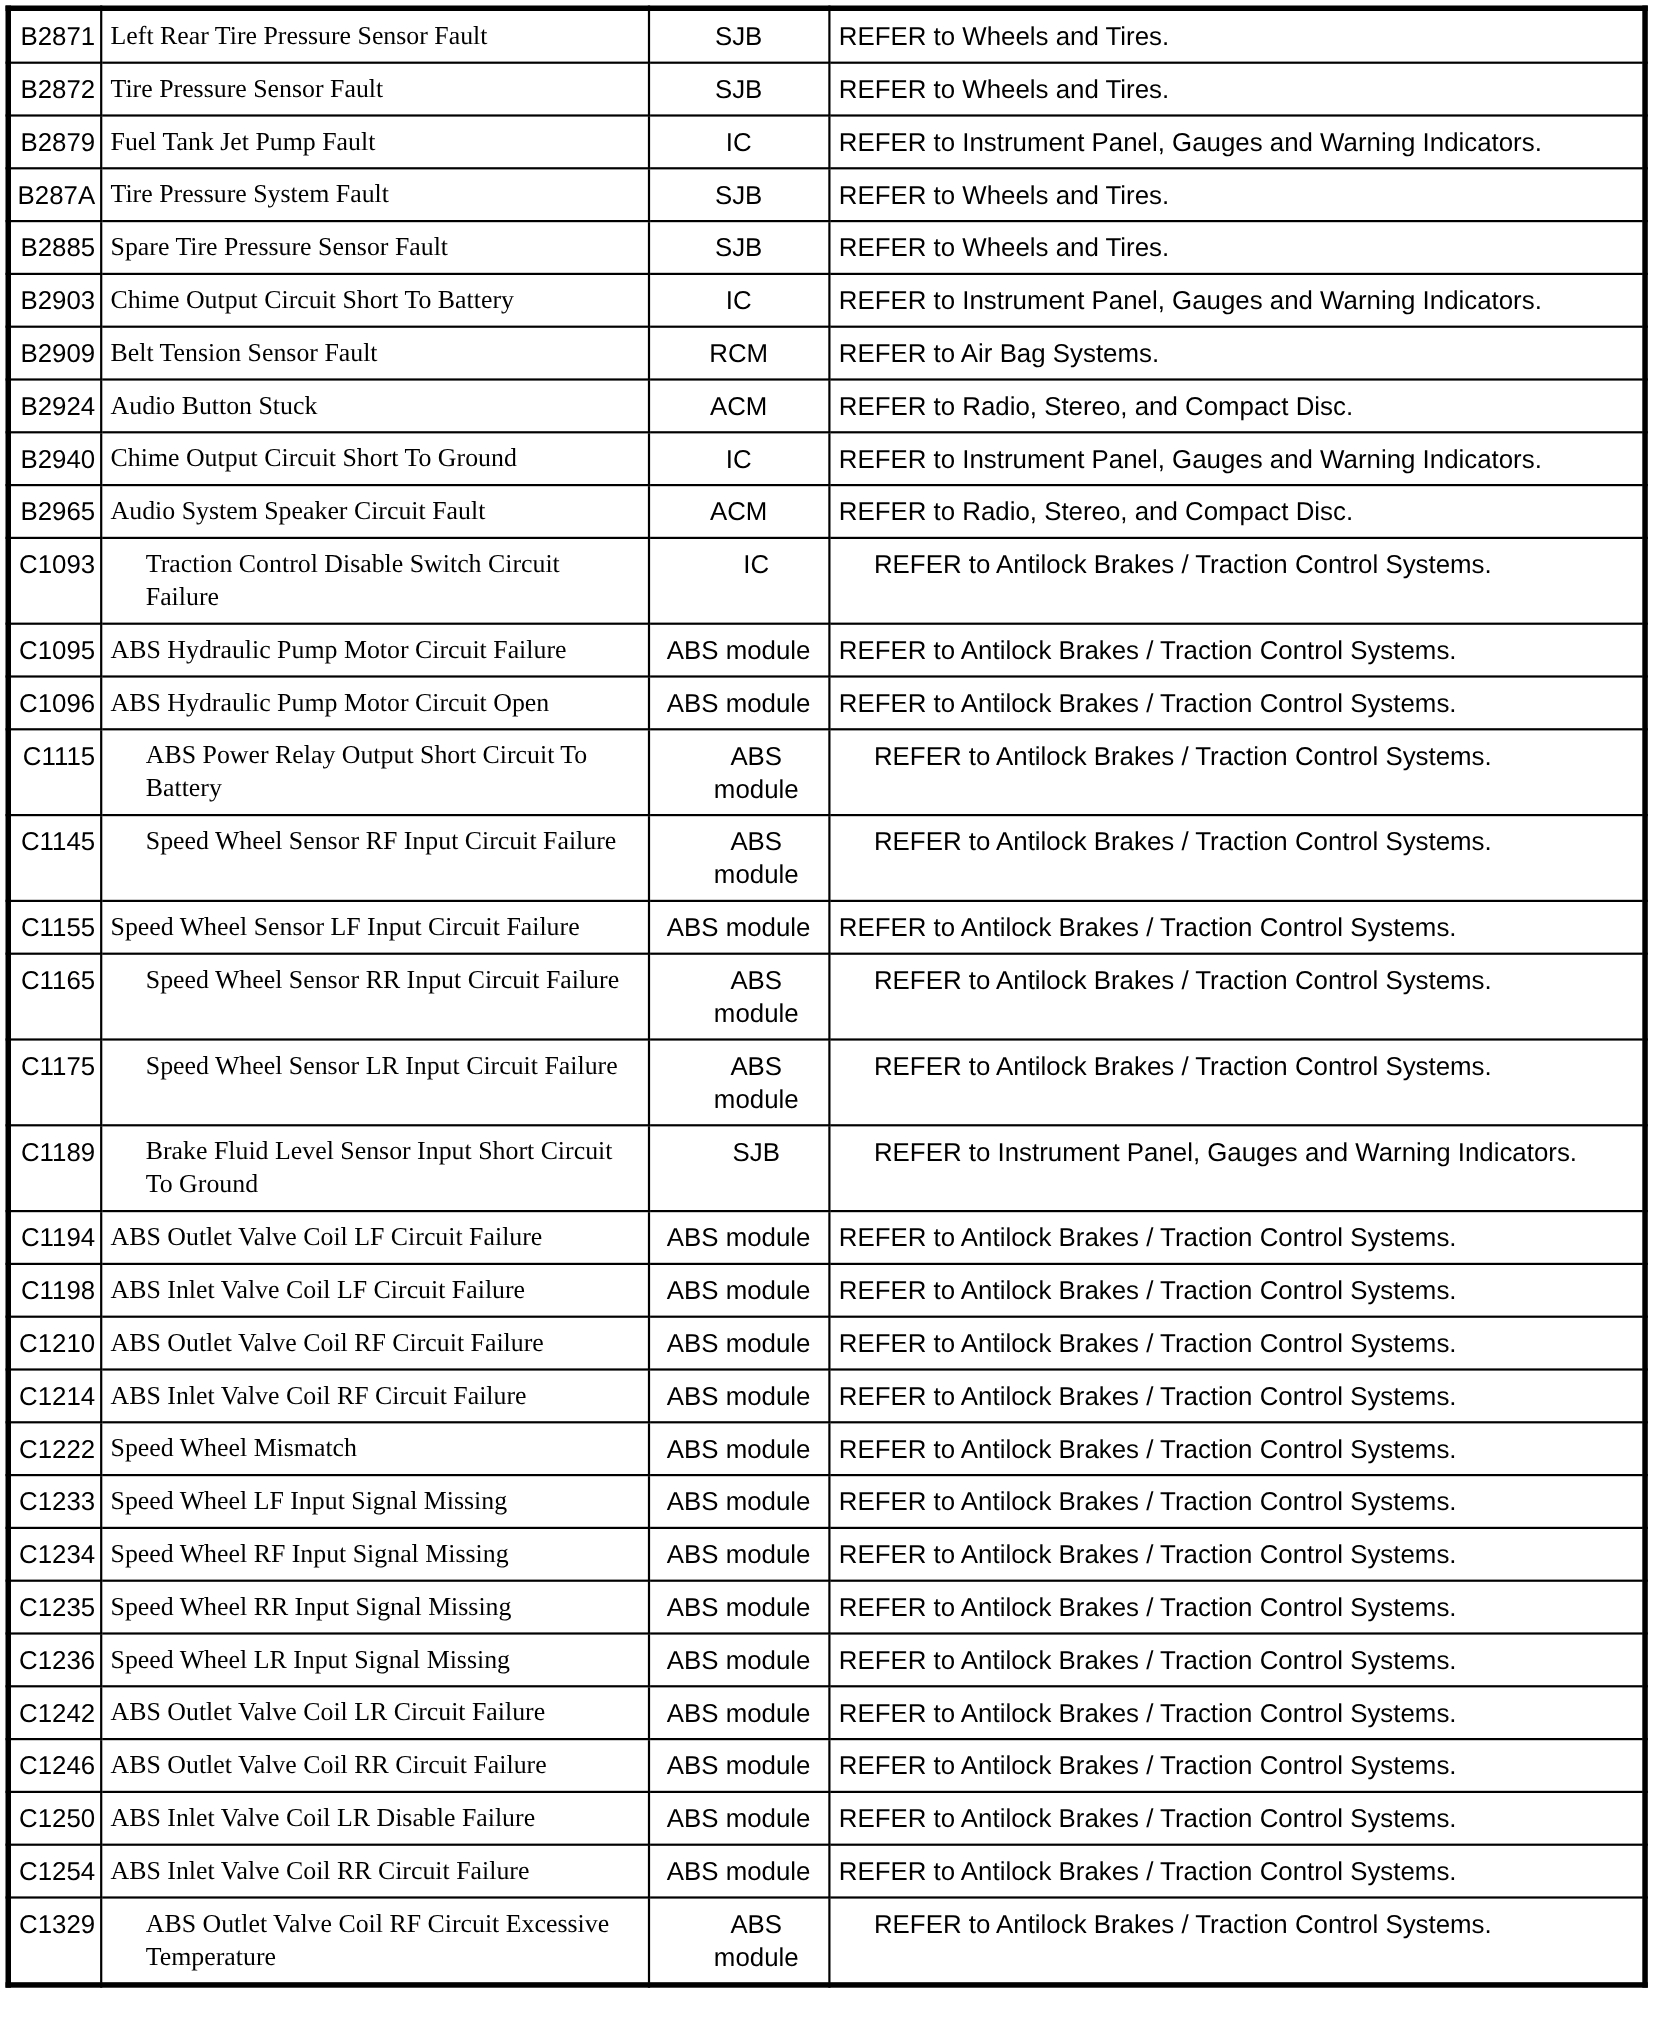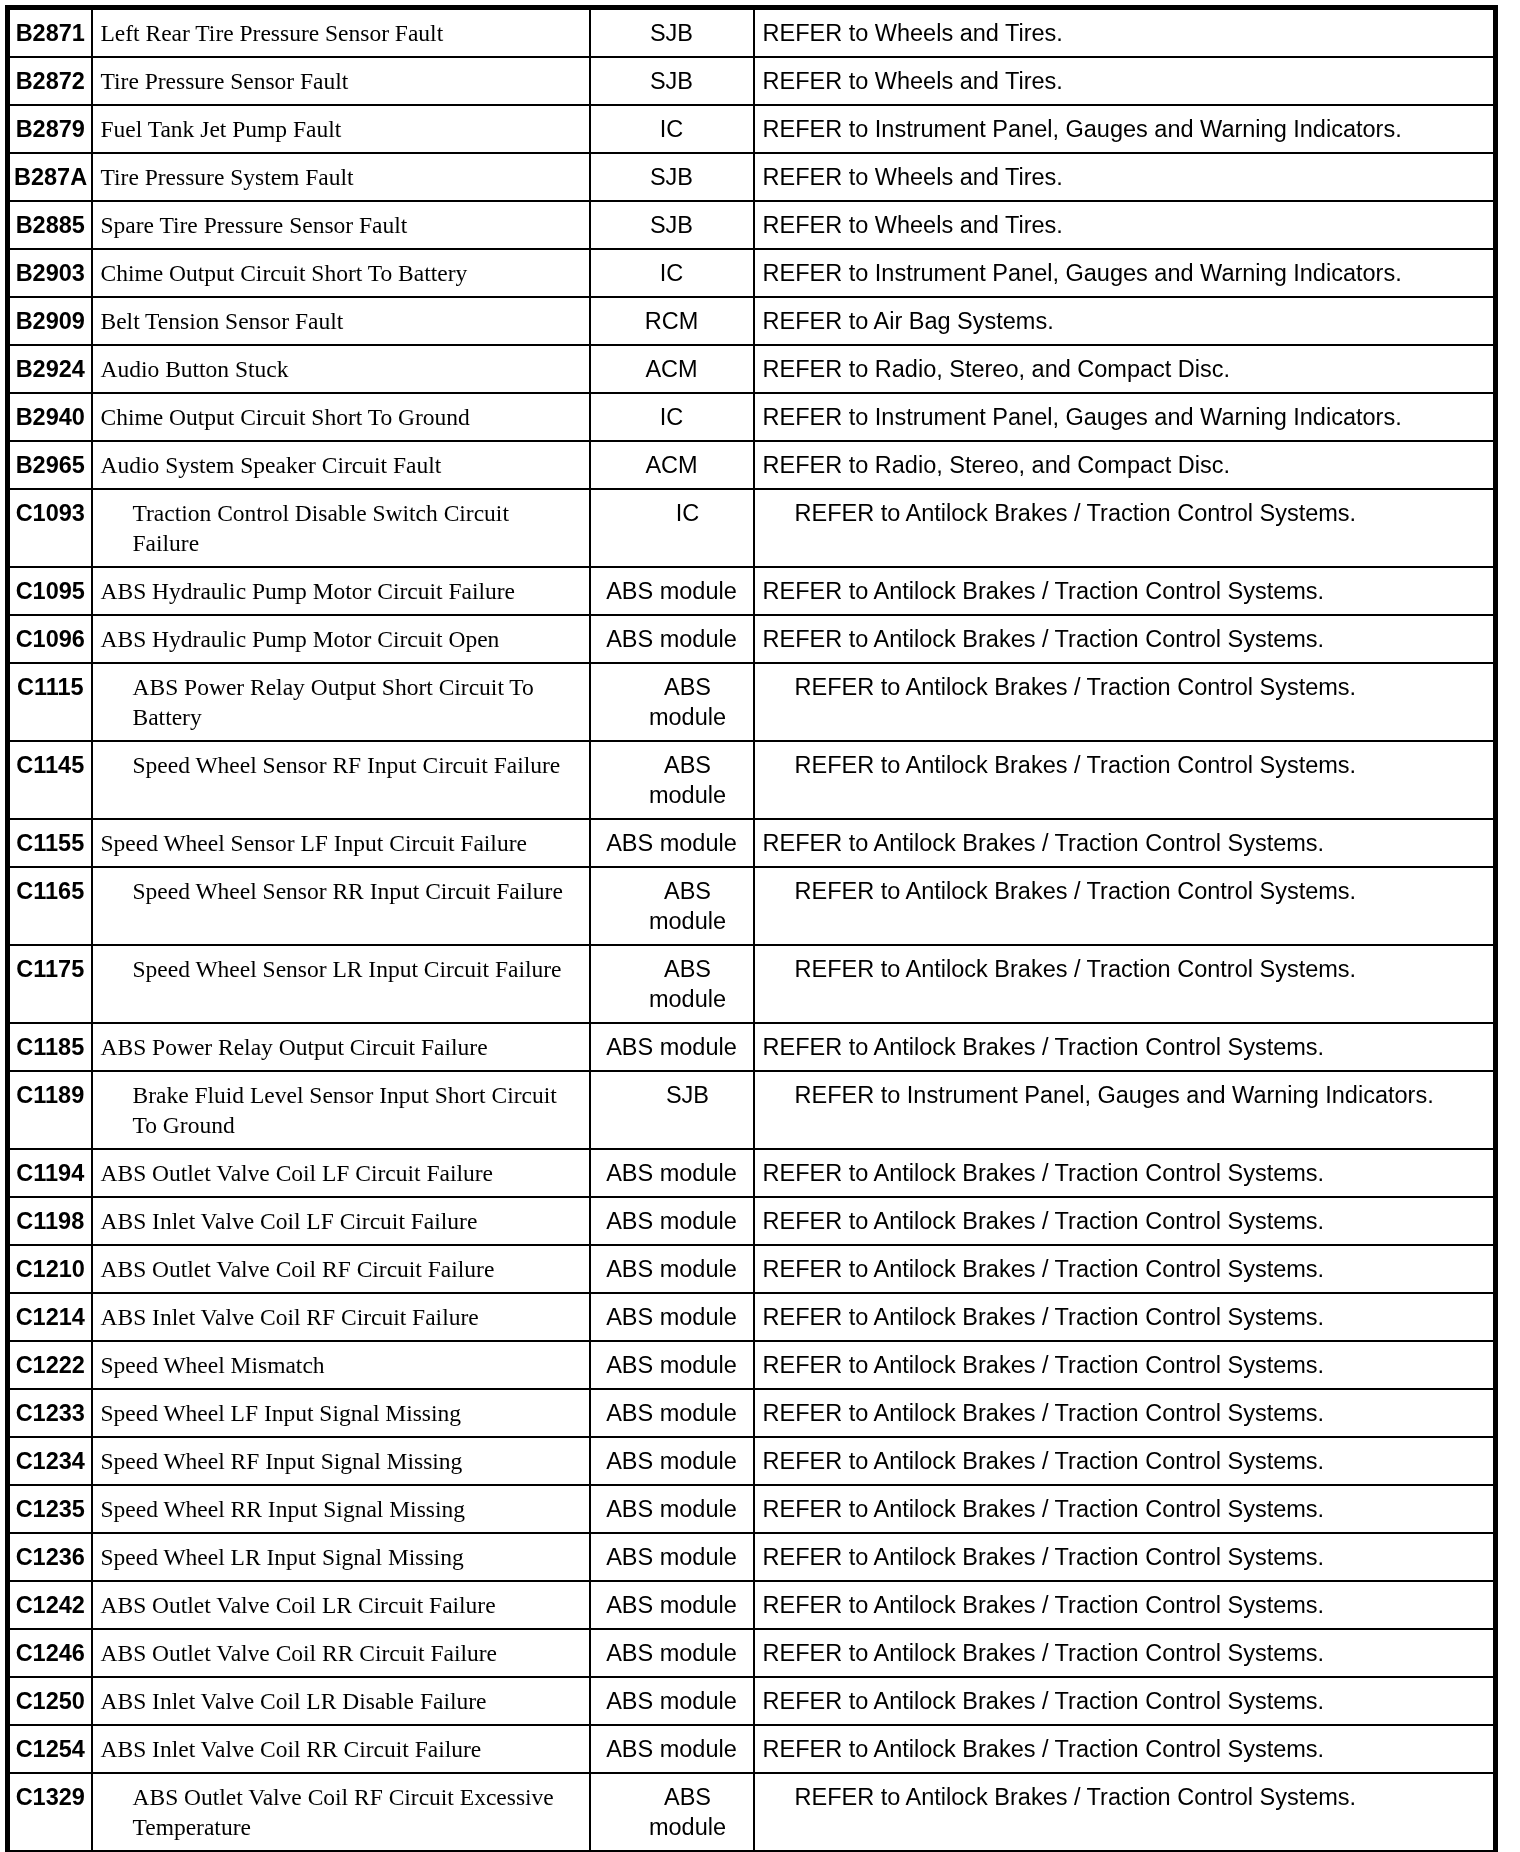--- a/index.html
+++ b/index.html
@@ -16,21 +16,21 @@
   }
   .dtc-table td {
     border: 2px solid #000;
     padding: 8px 8px 6px 8px;
     vertical-align: top;
     line-height: 30px;
     height: 32px;
     overflow: hidden;
   }
   .dtc-table tr.double td { height: 62px; padding-left: 40px; }
-  .col-code { width: 84px; text-align: center; padding-left: 4px !important; padding-right: 4px !important; font-weight: bold; }
+  .col-code { width: 84px; text-align: right; padding-left: 4px !important; padding-right: 4px !important; }
   .col-desc { width: 498px; font-family: Liberation Serif, serif; }
   .col-module { width: 164px; text-align: center; }
   .col-action { }
 </style>
 </head>
 <body>
 
 <table class="dtc-table">
   <colgroup>
     <col class="col-code">
@@ -140,26 +140,20 @@
     <td class="col-desc">Speed Wheel Sensor RR Input Circuit Failure</td>
     <td class="col-module">ABS module</td>
     <td class="col-action">REFER to Antilock Brakes / Traction Control Systems.</td>
   </tr>
       <tr class="double">
     <td class="col-code">C1175</td>
     <td class="col-desc">Speed Wheel Sensor LR Input Circuit Failure</td>
     <td class="col-module">ABS module</td>
     <td class="col-action">REFER to Antilock Brakes / Traction Control Systems.</td>
   </tr>
-      <tr>
-    <td class="col-code">C1185</td>
-    <td class="col-desc">ABS Power Relay Output Circuit Failure</td>
-    <td class="col-module">ABS module</td>
-    <td class="col-action">REFER to Antilock Brakes / Traction Control Systems.</td>
-  </tr>
       <tr class="double">
     <td class="col-code">C1189</td>
     <td class="col-desc">Brake Fluid Level Sensor Input Short Circuit To Ground</td>
     <td class="col-module">SJB</td>
     <td class="col-action">REFER to Instrument Panel, Gauges and Warning Indicators.</td>
   </tr>
       <tr>
     <td class="col-code">C1194</td>
     <td class="col-desc">ABS Outlet Valve Coil LF Circuit Failure</td>
     <td class="col-module">ABS module</td>

